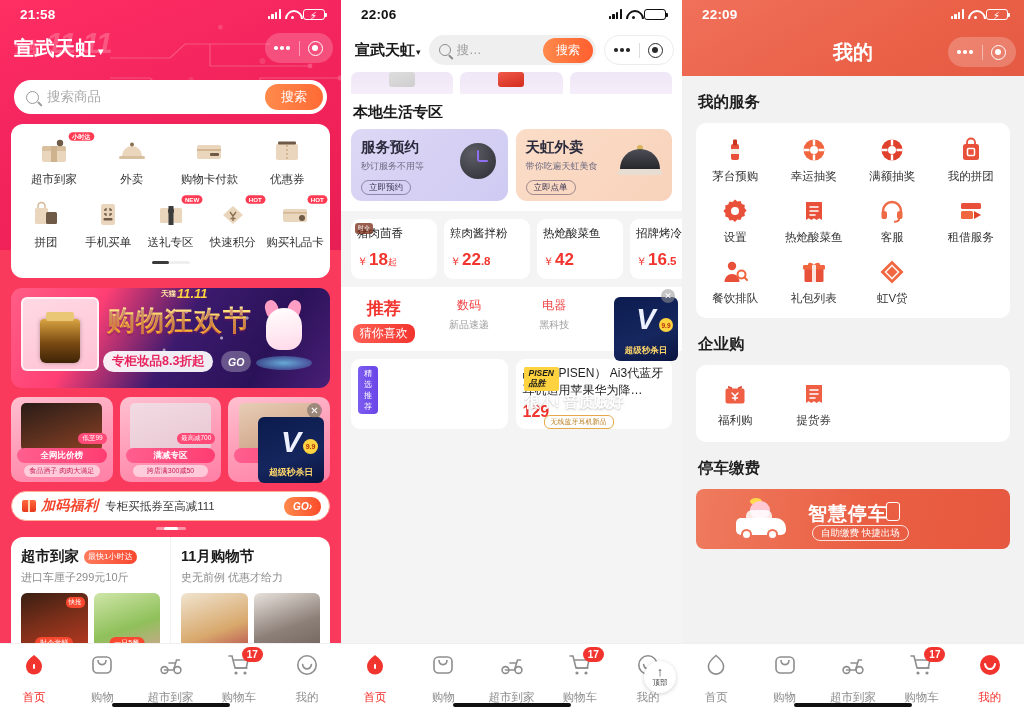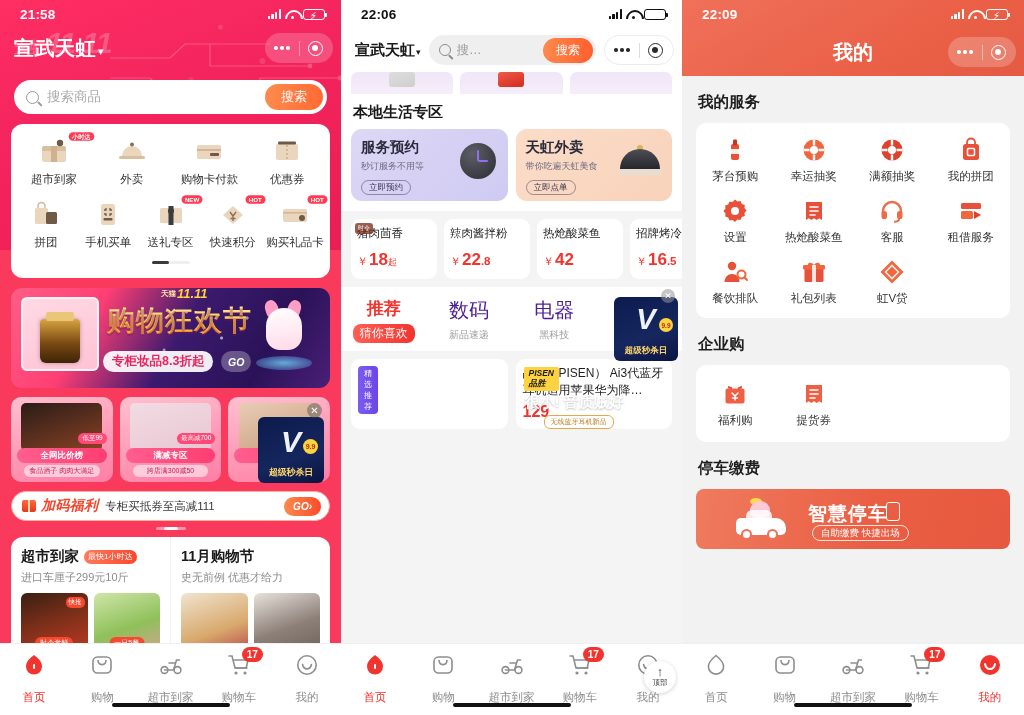--- a/index.html
+++ b/index.html
@@ -281,21 +281,21 @@
   .food .pr .qi{font-size:9px;font-weight:normal;}
   .food .img .vtag{
     position:absolute;right:5px;top:5px;bottom:14px;width:14px;border-radius:3px;
     background:#c8301f;color:#fff;font-size:7px;writing-mode:vertical-rl;
     display:flex;align-items:center;justify-content:center;letter-spacing:1px;
   }
   .food .img .htag{position:absolute;left:4px;top:4px;background:rgba(120,40,20,.75);color:#fff;font-size:6px;padding:1px 3px;border-radius:3px;white-space:nowrap;}
 
   .p2-tabs{display:flex;background:#fff;padding:10px 0 8px;position:relative;}
   .p2-tab{flex:1;display:flex;flex-direction:column;align-items:center;gap:4px;}
-  .p2-tab .t{font-size:20px;color:#4c1d95;white-space:nowrap;}
+  .p2-tab .t{font-size:12px;color:#ef4444;white-space:nowrap;}
   .p2-tab .s{font-size:10px;color:#9d9d9d;white-space:nowrap;}
   .p2-tab.active .t{color:#f2342e;font-weight:bold;font-size:17px;}
   .p2-tab.active .s{
     background:linear-gradient(90deg,#ff5f55,#f2342e);color:#fff;border-radius:8px;padding:1px 7px;font-size:12px;
   }
   .p2-float{
     position:absolute;right:4px;top:10px;width:64px;height:64px;border-radius:6px;overflow:hidden;
     background:linear-gradient(160deg,#0c1c50,#16275f 60%,#0a1440);z-index:8;
   }
   .p2-float .v{position:absolute;left:50%;top:8px;transform:translateX(-50%);color:#eef2ff;font-size:29px;font-weight:900;font-style:italic;line-height:29px;}

